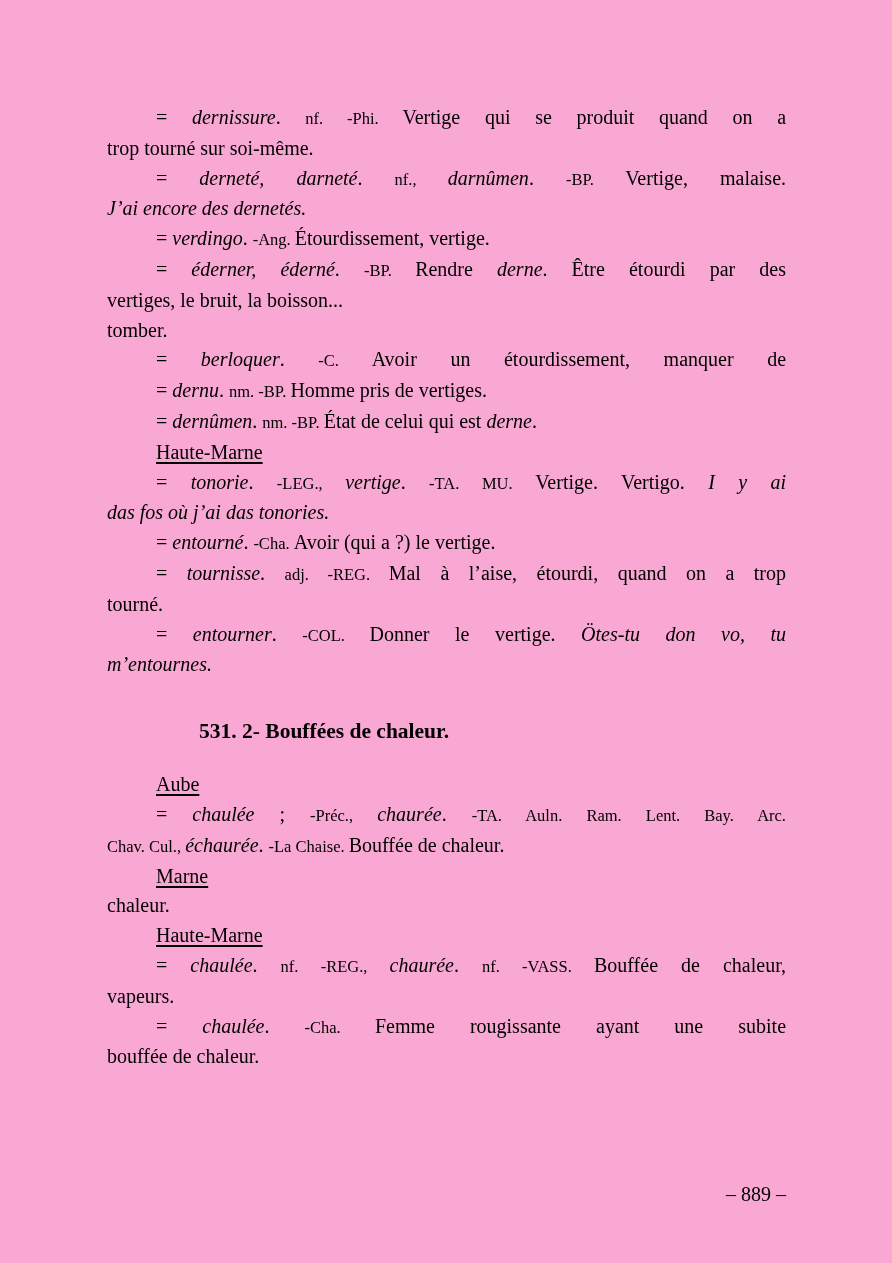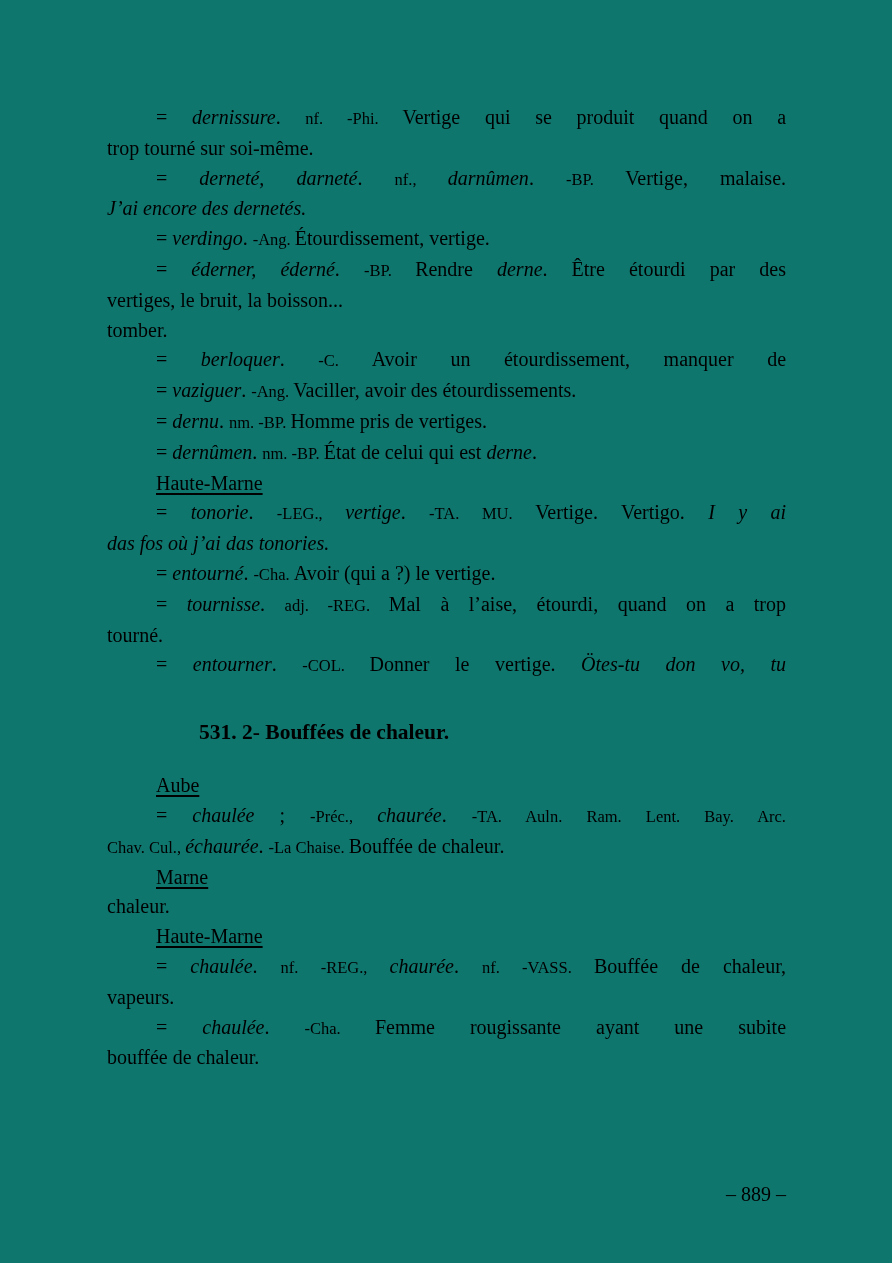--- a/index.html
+++ b/index.html
@@ -4,21 +4,21 @@
 <style>
   html, body {
     margin: 0;
     padding: 0;
     background: #ffffff;
   }
   .page {
     position: relative;
     width: 892px;
     height: 1263px;
-    background: #0f766e;
+    background: #f9a8d4;
     color: #000000;
     font-family: "Liberation Serif", serif;
     overflow: hidden;
   }
   .textblock {
     position: absolute;
     left: 107px;
     top: 103px;
     width: 679px;
     font-size: 20px;
@@ -73,42 +73,40 @@
       </div>
       <div class="para">
         <div class="line first"><span class="seg-r">= </span><span class="seg-i">éderner, éderné</span><span class="seg-r">. </span><span class="seg-a">-BP. </span><span class="seg-r">Rendre </span><span class="seg-i">derne</span><span class="seg-r">. Être étourdi par des</span></div>
         <div class="line last"><span class="seg-r">vertiges, le bruit, la boisson...</span></div>
       </div>
       <div class="para">
         <div class="line last"><span class="seg-r">tomber.</span></div>
         <div class="line first"><span class="seg-r">= </span><span class="seg-i">berloquer</span><span class="seg-r">. </span><span class="seg-a">-C. </span><span class="seg-r">Avoir un étourdissement, manquer de</span></div>
       </div>
       <div class="para">
-        <div class="line first last"><span class="seg-r">= </span><span class="seg-i">vaziguer</span><span class="seg-r">. </span><span class="seg-a">-Ang. </span><span class="seg-r">Vaciller, avoir des étourdissements.</span></div>
-      </div>
-      <div class="para">
         <div class="line first last"><span class="seg-r">= </span><span class="seg-i">dernu</span><span class="seg-r">. </span><span class="seg-a">nm. -BP. </span><span class="seg-r">Homme pris de vertiges.</span></div>
       </div>
       <div class="para">
         <div class="line first last"><span class="seg-r">= </span><span class="seg-i">dernûmen</span><span class="seg-r">. </span><span class="seg-a">nm. -BP. </span><span class="seg-r">État de celui qui est </span><span class="seg-i">derne</span><span class="seg-r">.</span></div>
       </div>
       <div class="region"><span>Haute-Marne</span></div>
       <div class="para">
         <div class="line first"><span class="seg-r">= </span><span class="seg-i">tonorie</span><span class="seg-r">. </span><span class="seg-a">-LEG., </span><span class="seg-i">vertige</span><span class="seg-r">. </span><span class="seg-a">-TA. MU. </span><span class="seg-r">Vertige. Vertigo. </span><span class="seg-x">I y ai</span></div>
         <div class="line last"><span class="seg-x">das fos où j’ai das tonories.</span></div>
       </div>
       <div class="para">
         <div class="line first last"><span class="seg-r">= </span><span class="seg-i">entourné</span><span class="seg-r">. </span><span class="seg-a">-Cha. </span><span class="seg-r">Avoir (qui a ?) le vertige.</span></div>
       </div>
       <div class="para">
         <div class="line first"><span class="seg-r">= </span><span class="seg-i">tournisse</span><span class="seg-r">. </span><span class="seg-a">adj. -REG. </span><span class="seg-r">Mal à l’aise, étourdi, quand on a trop</span></div>
         <div class="line last"><span class="seg-r">tourné.</span></div>
       </div>
       <div class="para">
         <div class="line first"><span class="seg-r">= </span><span class="seg-i">entourner</span><span class="seg-r">. </span><span class="seg-a">-COL. </span><span class="seg-r">Donner le vertige. </span><span class="seg-x">Ötes-tu don vo, tu</span></div>
+        <div class="line last"><span class="seg-x">m’entournes.</span></div>
       </div>
       <div class="heading531">531. 2- Bouffées de chaleur.</div>
       <div class="region"><span>Aube</span></div>
       <div class="para">
         <div class="line first"><span class="seg-r">= </span><span class="seg-i">chaulée</span><span class="seg-r"> ; </span><span class="seg-a">-Préc., </span><span class="seg-i">chaurée</span><span class="seg-r">. </span><span class="seg-a">-TA. Auln. Ram. Lent. Bay. Arc.</span></div>
         <div class="line last"><span class="seg-a">Chav. Cul., </span><span class="seg-i">échaurée</span><span class="seg-r">. </span><span class="seg-a">-La Chaise. </span><span class="seg-r">Bouffée de chaleur.</span></div>
       </div>
       <div class="region"><span>Marne</span></div>
       <div class="para">
         <div class="line last"><span class="seg-r">chaleur.</span></div>

